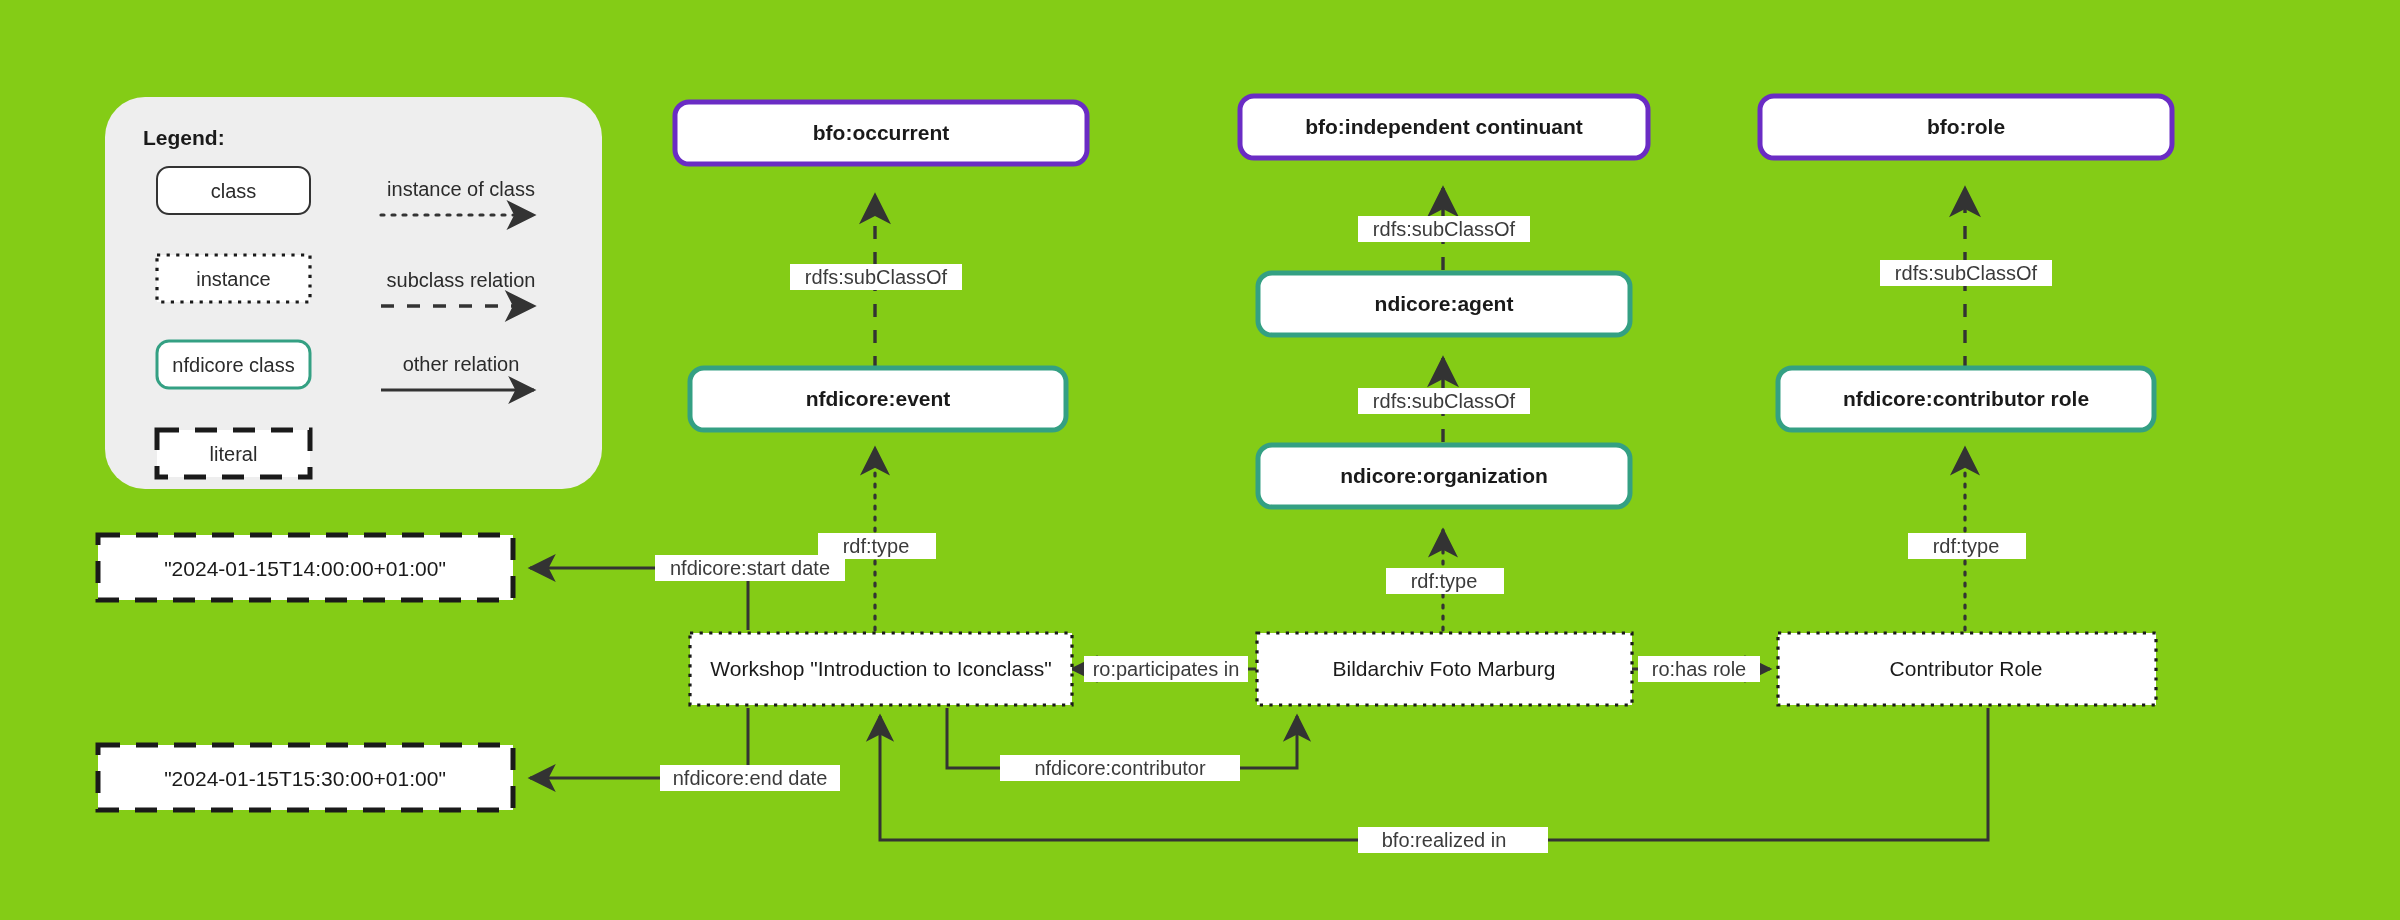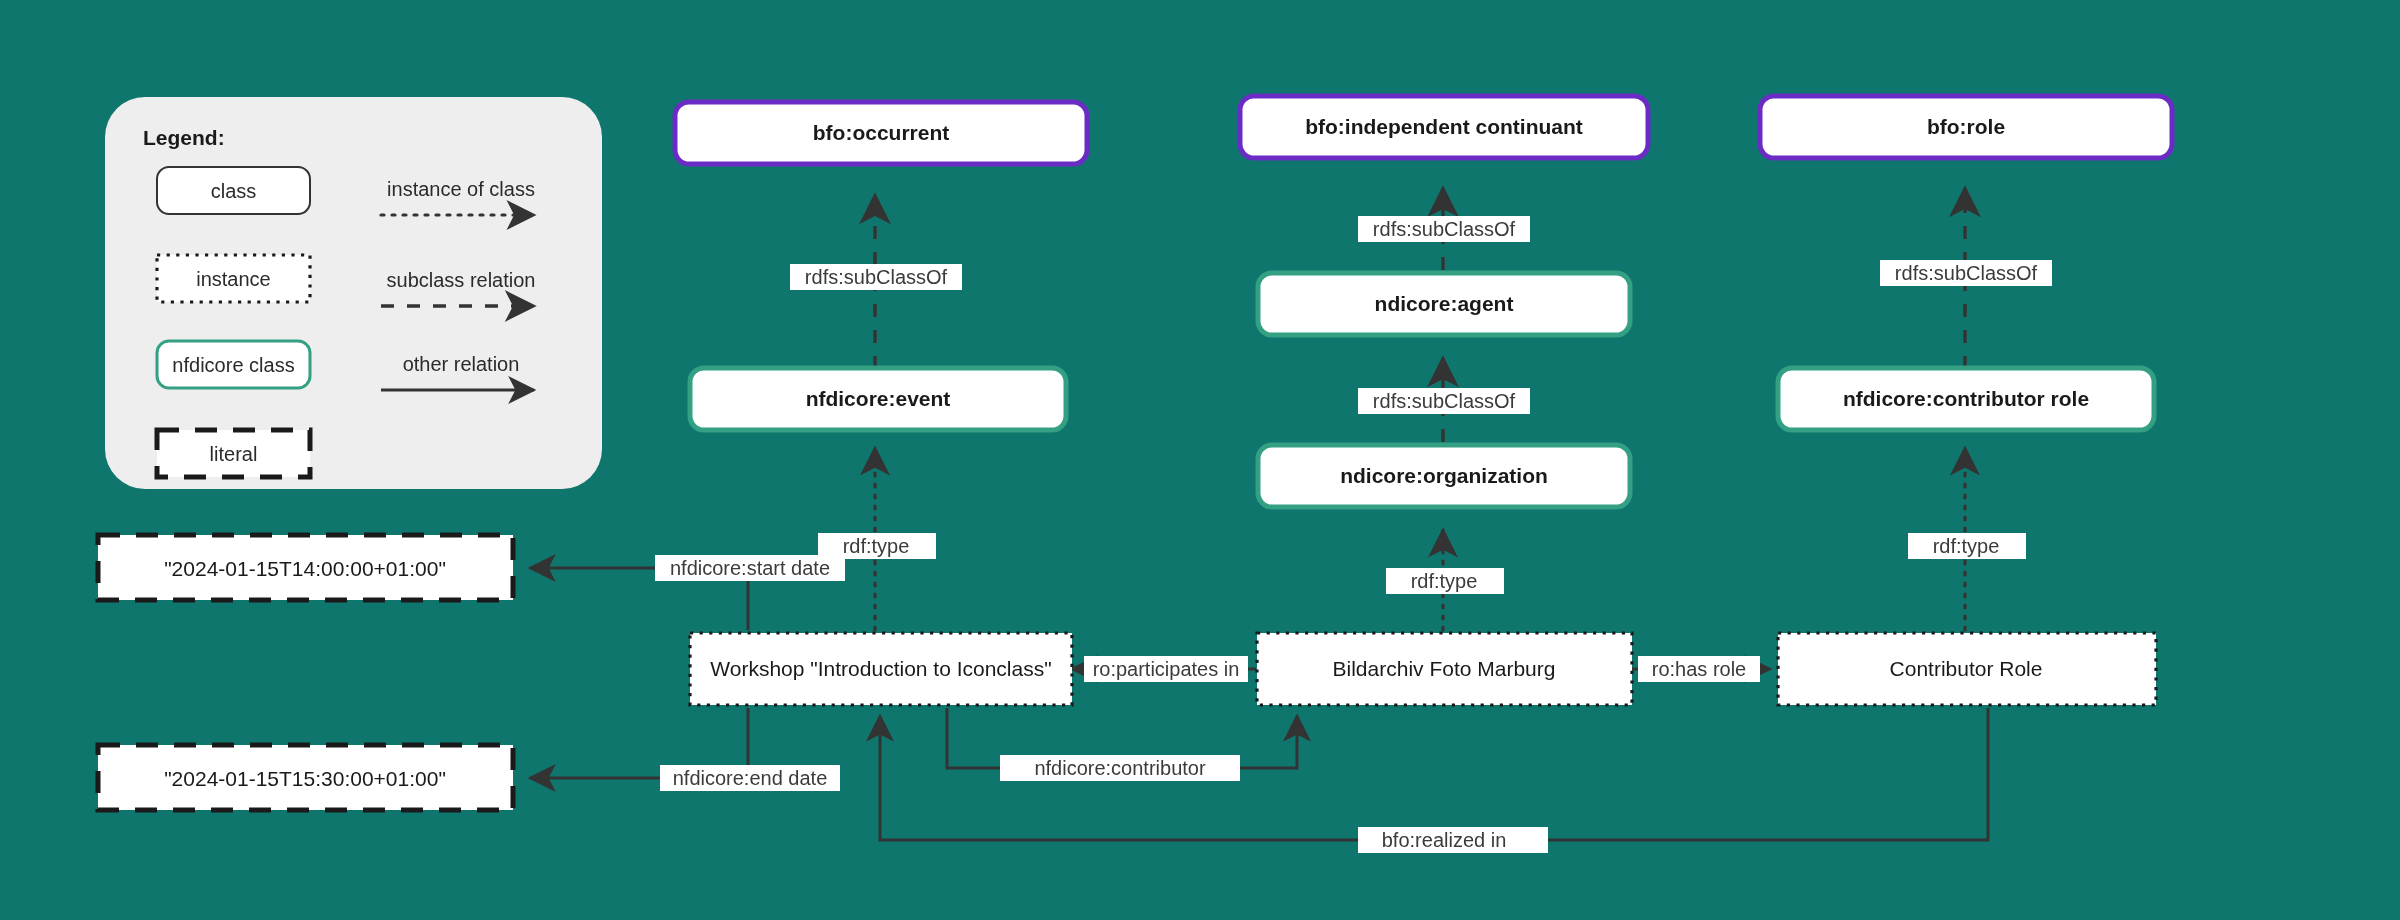--- a/index.html
+++ b/index.html
@@ -1,18 +1,18 @@
 <!DOCTYPE html>
 <html><head>
 <meta charset="utf-8">
 <style>
   html,body{margin:0;padding:0;background:#ffffff;}
   body{width:2400px;height:920px;overflow:hidden;
        font-family:"Liberation Sans", sans-serif;}
-  #stage{position:relative;width:2400px;height:920px;background:#0f766e;}
+  #stage{position:relative;width:2400px;height:920px;background:#84cc16;}
   svg.layer{position:absolute;left:0;top:0;width:2400px;height:920px;}
   .legend-bg{fill:#eeeeee;}
   .node-rect{fill:#ffffff;}
   .class-purple{stroke:#6a2cc4;stroke-width:5;}
   .class-green{stroke:#34a083;stroke-width:5;}
   .class-plain{stroke:#333333;stroke-width:2;}
   .inst-rect{fill:#ffffff;stroke:#1a1a1a;stroke-width:3.2;stroke-dasharray:3.2 6.4;stroke-linecap:butt;}
   .lit-rect{fill:#ffffff;stroke:#1a1a1a;stroke-width:5;stroke-dasharray:22 16;stroke-linecap:butt;}
   .edge{fill:none;stroke:#333333;stroke-width:3;}
   .edge-dash{fill:none;stroke:#333333;stroke-width:3.4;stroke-dasharray:13 13;}

